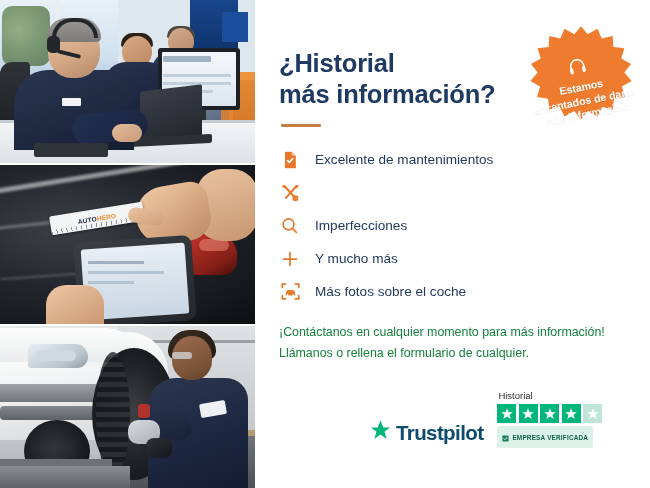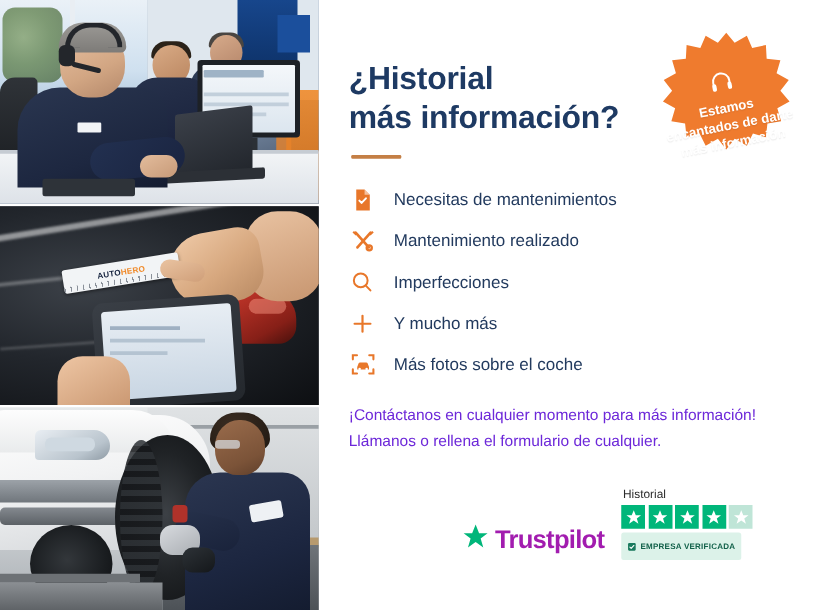--- a/index.html
+++ b/index.html
@@ -175,26 +175,26 @@
     line-height: 1.22;
     letter-spacing: -0.2px;
   }
   .rule { width: 40px; height: 3px; background: #c47f45; margin: 14px 0 0 2px; border-radius:1px; }
 
   .features { margin-top: 16px; }
   .feature { display: flex; align-items: center; gap: 14px; height: 33px; }
   .f-icon { width: 22px; height: 22px; flex: 0 0 22px; display:flex; align-items:center; justify-content:center; color:#e07b2a; }
   .f-label { color:#223a5e; font-size: 13.6px; }
 
-  .contact { margin-top: 14px; color:#6d28d9; font-size: 12.4px; line-height: 1.65; }
+  .contact { margin-top: 14px; color:#15803d; font-size: 12.4px; line-height: 1.65; }
 
   
   .trust { position:absolute; left: 114px; bottom: 40px; display:flex; align-items:flex-end; gap: 14px; }
   .tp-logo { display:flex; align-items:center; gap:4px; padding-bottom:2px; }
-  .tp-name { font-size: 20.5px; font-weight: bold; color:#a21caf; letter-spacing:-0.6px; }
+  .tp-name { font-size: 20.5px; font-weight: bold; color:#0c4a6e; letter-spacing:-0.6px; }
   .tp-right { display:flex; flex-direction:column; align-items:flex-start; gap:3px; }
   .tp-excelente { font-size: 9.5px; color:#2b2b2b; margin-left:1px; }
   .tp-stars { display:flex; gap:2.5px; }
   .tp-star { width:19px; height:19px; background:#00b67a; display:flex; align-items:center; justify-content:center; }
   .tp-star.half { background:#bfe5d7; }
   .tp-verified { display:flex; align-items:center; gap:3px; background:#dcf2e9; padding:2px 5px; border-radius:2px; }
   .tp-vtext { font-size:6.4px; font-weight:bold; color:#13614a; letter-spacing:.2px; }
 
   
   .badge { position:absolute; right: 8px; top: 22px; width: 122px; height: 128px; }
@@ -319,36 +319,35 @@
     <div class="features">
 
       <div class="feature">
         <span class="f-icon">
           <svg width="20" height="20" viewBox="0 0 24 24" aria-hidden="true">
             <path d="M6 2h8l5 5v15H6z" fill="#e8772a"></path>
             <path d="M14 2v5h5z" fill="#ffffff" opacity=".55"></path>
             <path d="M9 12.6l2.1 2.2 4.2-4.4" fill="none" stroke="#ffffff" stroke-width="1.9" stroke-linecap="round" stroke-linejoin="round"></path>
           </svg>
         </span>
-        <span class="f-label">Necesitas de mantenimientos</span>
+        <span class="f-label">Excelente de mantenimientos</span>
       </div>
 
       <div class="feature">
         <span class="f-icon">
           <svg width="21" height="21" viewBox="0 0 24 24" aria-hidden="true">
             <g stroke="#e8772a" stroke-width="2.4" stroke-linecap="round" fill="none">
               <path d="M5.2 4.6l12 13.6"></path>
               <path d="M18.8 4.6L6.8 18.2"></path>
             </g>
             <path d="M3.6 3.2l2.9 2.9-1.3 1.3-2.9-2.9z" fill="#e8772a"></path>
             <path d="M20.4 3.2l-2.9 2.9 1.3 1.3 2.9-2.9z" fill="#e8772a"></path>
             <circle cx="17.6" cy="18.6" r="2.3" fill="none" stroke="#e8772a" stroke-width="2.2"></circle>
           </svg>
         </span>
-        <span class="f-label">Mantenimiento realizado</span>
       </div>
 
       <div class="feature">
         <span class="f-icon">
           <svg width="20" height="20" viewBox="0 0 24 24" aria-hidden="true">
             <circle cx="10.3" cy="10" r="6.6" fill="none" stroke="#e8772a" stroke-width="1.9"></circle>
             <path d="M15.2 15l4.4 4.6" stroke="#e8772a" stroke-width="1.9" stroke-linecap="round"></path>
           </svg>
         </span>
         <span class="f-label">Imperfecciones</span>

